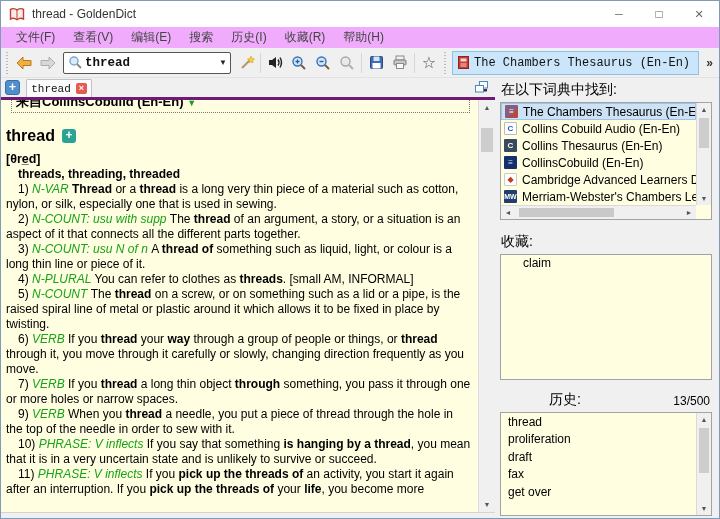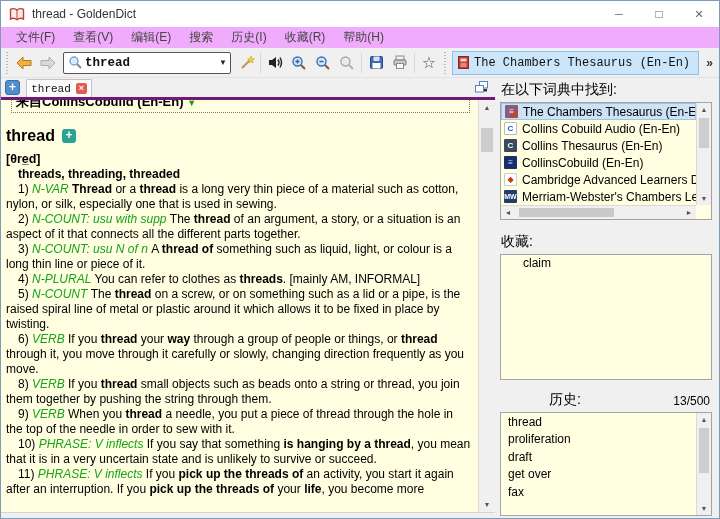--- a/index.html
+++ b/index.html
@@ -256,24 +256,24 @@
           <div class="headword-row">
             <span class="headword">thread</span>
             <span class="hw-add">+</span>
           </div>
           <div class="pron">[θre̲d]</div>
           <div class="forms">threads, threading, threaded</div>
           <div>
               <div class="def"><span>1) </span><span class="gram">N-VAR </span><span class="b">Thread</span><span> or a </span><span class="b">thread</span><span> is a long very thin piece of a material such as cotton, nylon, or silk, especially one that is used in sewing.</span></div>
               <div class="def"><span>2) </span><span class="gram">N-COUNT: usu with supp </span><span>The </span><span class="b">thread</span><span> of an argument, a story, or a situation is an aspect of it that connects all the different parts together.</span></div>
               <div class="def"><span>3) </span><span class="gram">N-COUNT: usu N of n </span><span>A </span><span class="b">thread of</span><span> something such as liquid, light, or colour is a long thin line or piece of it.</span></div>
-              <div class="def"><span>4) </span><span class="gram">N-PLURAL </span><span>You can refer to clothes as </span><span class="b">threads</span><span>. [mainly AM, INFORMAL]</span></div>
+              <div class="def"><span>4) </span><span class="gram">N-PLURAL </span><span>You can refer to clothes as </span><span class="b">threads</span><span>. [small AM, INFORMAL]</span></div>
               <div class="def"><span>5) </span><span class="gram">N-COUNT </span><span>The </span><span class="b">thread</span><span> on a screw, or on something such as a lid or a pipe, is the raised spiral line of metal or plastic around it which allows it to be fixed in place by twisting.</span></div>
               <div class="def"><span>6) </span><span class="gram">VERB </span><span>If you </span><span class="b">thread</span><span> your </span><span class="b">way</span><span> through a group of people or things, or </span><span class="b">thread</span><span> through it, you move through it carefully or slowly, changing direction frequently as you move.</span></div>
-              <div class="def"><span>8) </span><span class="gram">VERB </span><span>If you </span><span class="b">thread</span><span> small objects such as beads onto a string or thread, you join them together by pushing the string through them.</span></div>
+              <div class="def"><span>7) </span><span class="gram">VERB </span><span>If you </span><span class="b">thread</span><span> a long thin object </span><span class="b">through</span><span> something, you pass it through one or more holes or narrow spaces.</span></div>
               <div class="def"><span>9) </span><span class="gram">VERB </span><span>When you </span><span class="b">thread</span><span> a needle, you put a piece of thread through the hole in the top of the needle in order to sew with it.</span></div>
               <div class="def"><span>10) </span><span class="gram">PHRASE: V inflects </span><span>If you say that something </span><span class="b">is hanging by a thread</span><span>, you mean that it is in a very uncertain state and is unlikely to survive or succeed.</span></div>
               <div class="def"><span>11) </span><span class="gram">PHRASE: V inflects </span><span>If you </span><span class="b">pick up the threads of</span><span> an activity, you start it again after an interruption. If you </span><span class="b">pick up the threads of</span><span> your </span><span class="b">life</span><span>, you become more</span></div>
             </div>
         </div>
         <div class="vscroll">
           <div class="sb-arrow up">▲</div>
           <div class="sb-thumb" style="top:28px; height:24px;"></div>
           <div class="sb-arrow down">▼</div>
         </div>
@@ -333,22 +333,22 @@
       <div class="gap10"></div>
       <div class="histlabelrow">
         <span class="side-label">历史:</span>
         <span class="hist-count">13/500</span>
       </div>
       <div class="listbox histbox">
         <div class="histrows">
             <div class="histrow">thread</div>
             <div class="histrow">proliferation</div>
             <div class="histrow">draft</div>
+            <div class="histrow">fax</div>
             <div class="histrow">get over</div>
-            <div class="histrow">fax</div>
           </div>
         <div class="hist-vscroll">
           <div class="sb-arrow up" style="height:13px;">▲</div>
           <div class="sb-thumb" style="top:15px; height:45px; left:2px; right:2px;"></div>
           <div class="sb-arrow down" style="height:13px;">▼</div>
         </div>
       </div>
     </div>
   </div>
 </div>

